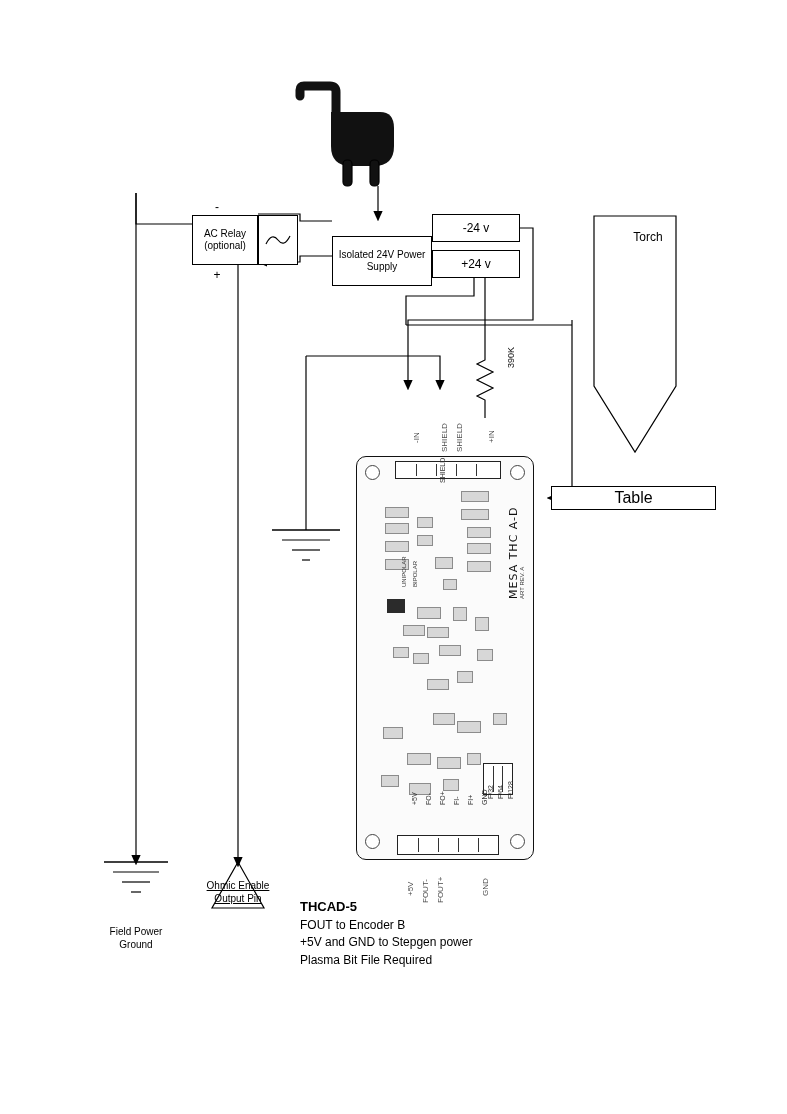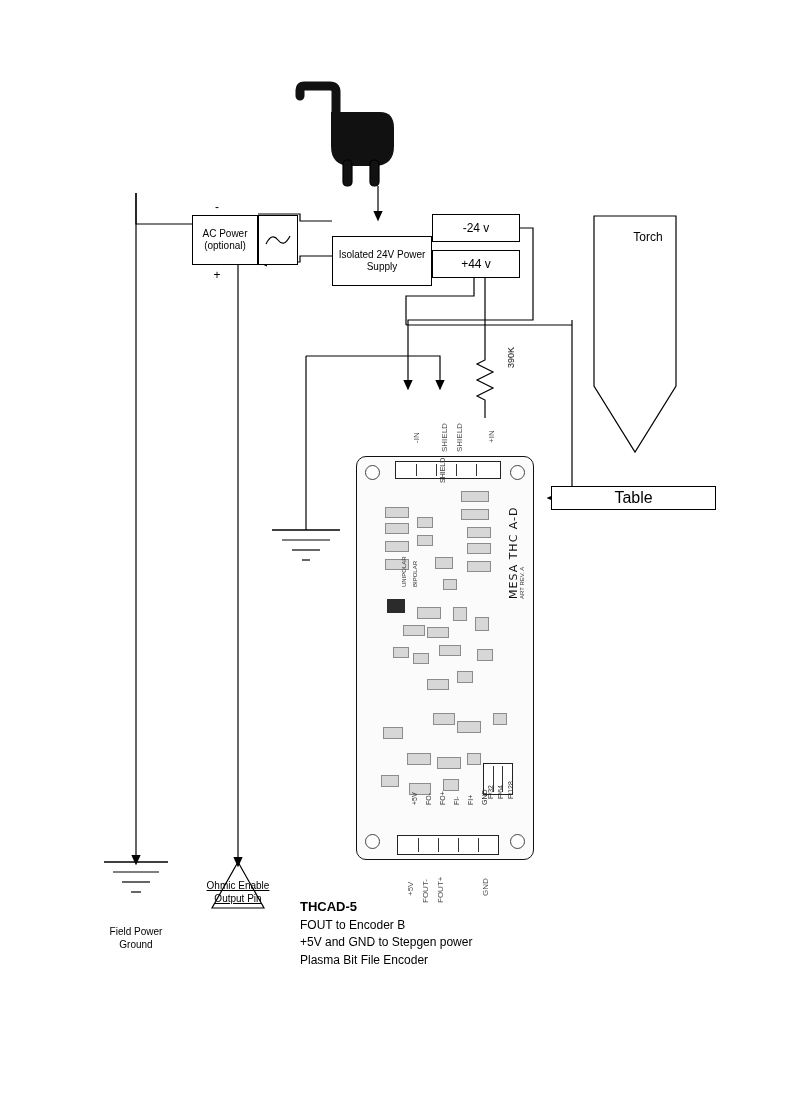--- a/index.html
+++ b/index.html
@@ -163,40 +163,40 @@
       <path d="M485,408 L485,418"></path>
 
       <path d="M594,216 L676,216 L676,386 L635,452 L594,386 Z"></path>
 
       <path d="M572,320 L572,498 L552,498" marker-end="url(#arrow)"></path>
       <path d="M406,325 L572,325"></path>
     </g>
   </svg>
 
   <div class="box" style="left:192px; top:215px; width:66px; height:50px;">
-    <span>AC Power
+    <span>AC Relay
 (optional)</span>
   </div>
   <div class="box" style="left:258px; top:215px; width:40px; height:50px; font-size:16px;">
     <svg width="28" height="16" viewBox="0 0 28 16">
       <path d="M2,12 Q8,0 14,8 Q20,16 26,4" stroke="#000" fill="none" stroke-width="1.2"></path>
     </svg>
   </div>
   <div class="lbl" style="left:207px; top:200px; width:20px; font-size:12px;">-</div>
   <div class="lbl" style="left:207px; top:268px; width:20px; font-size:12px;">+</div>
 
   <div class="box" style="left:332px; top:216px; width:100px; height:50px;margin-top:20px;">
     <span>Isolated 24V Power
 Supply</span>
   </div>
   <div class="box" style="left:432px; top:214px; width:88px; height:28px; font-size:12px;">
     <span>-24 v</span>
   </div>
   <div class="box" style="left:432px; top:250px; width:88px; height:28px; font-size:12px;">
-    <span>+44 v</span>
+    <span>+24 v</span>
   </div>
 
   <div class="lbl" style="left:613px; top:230px; width:70px; font-size:12px;">Torch</div>
 
   <div class="box" style="left:551px; top:486px; width:165px; height:24px; font-size:16px;">
     <span>Table</span>
   </div>
 
   <div class="vlbl" style="left:506px; top:368px; transform: rotate(-90deg); font-size:9px; color:#111;">390K</div>
 
@@ -294,16 +294,16 @@
 
   <div class="lbl" style="left:88px; top:925px; width:96px;">Field Power
 Ground</div>
   <div class="lbl" style="left:188px; top:879px; width:100px;text-decoration:underline;">Ohmic Enable
 Output Pin</div>
 
   <div class="title-lbl" style="left:300px; top:898px; width:290px;">
     <b>THCAD-5</b><br>
     <span>FOUT to  Encoder B</span><br>
     <span>+5V and GND to Stepgen power</span><br>
-    <span>Plasma Bit File Encoder</span>
+    <span>Plasma Bit File Required</span>
   </div>
 
 </div>
 
 </body></html>

